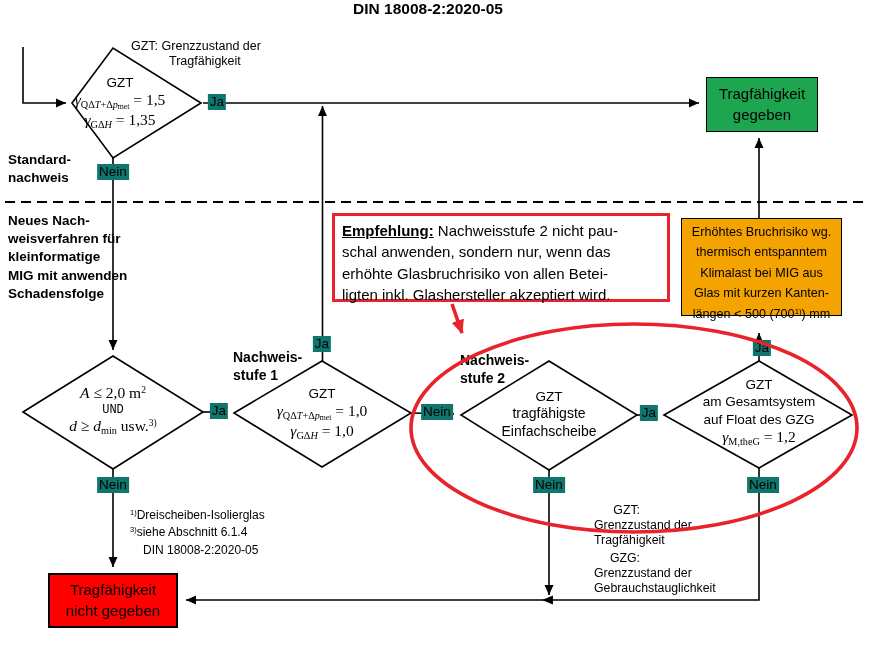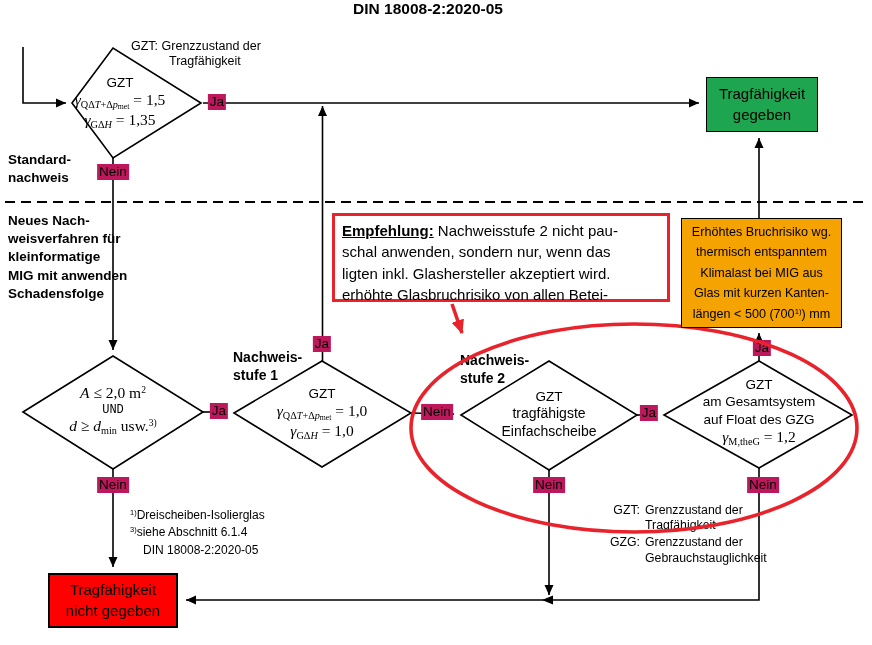--- a/index.html
+++ b/index.html
@@ -2,21 +2,21 @@
 <html style="--green: #1EA550; --orange: #F5A300; --red: #FF0000; --accent-red: #E8232B;"><head>
 <meta charset="utf-8">
 <style>
   html,body{margin:0;padding:0;background:#fff;}
   #stage{position:relative;width:872px;height:645px;background:#fff;overflow:hidden;
          font-family:"Liberation Sans",sans-serif;color:#000;}
   svg.layer{position:absolute;left:0;top:0;}
   #base-layer{z-index:0;}
   #red-layer{z-index:5;pointer-events:none;}
   .txt{position:absolute;z-index:2;}
-  .lbl{position:absolute;z-index:2;transform:translateX(-50%);background:#be185d;
+  .lbl{position:absolute;z-index:2;transform:translateX(-50%);background:#0f766e;
        padding:0 2px;font-size:13.5px;line-height:1.15;white-space:nowrap;}
   .box{position:absolute;z-index:3;box-sizing:border-box;text-align:center;color:#000;}
   .dcontent{position:absolute;z-index:2;transform:translateX(-50%);text-align:center;white-space:nowrap;}
   .math{font-family:"Liberation Serif",serif;font-size:15.5px;line-height:1.18;}
   .gzt{font-size:13.5px;font-weight:bold;line-height:1.2;}
   .sans13{font-size:13.5px;line-height:1.3;}
   .sans14{font-size:14px;line-height:1.25;}
   #title{left:0;top:6;width:856px;text-align:center;font-weight:bold;font-size:15.5px;}
   #legend-top{left:131px;top:39px;font-size:12.5px;line-height:1.2;}
   #legend-top .ind{margin-left:38px;}
@@ -26,27 +26,27 @@
   #lbl-stufe2{left:460px;top:351px;font-weight:bold;font-size:14px;line-height:1.3;}
   #d1-content{left:120px;top:75px;width:190px;}
   #a-content{left:113px;top:384px;width:180px;}
   #a-content .und{font-size:12px;line-height:1.2;font-family:Liberation Mono, monospace;}
   #nw1-content{left:322px;top:386px;width:190px;}
   #nw2-content{left:549px;top:389px;width:160px;}
   #dr-content{left:759px;top:377px;width:200px;}
   #footnotes{left:130px;top:507px;font-size:12px;line-height:1.45;}
   #footnotes .ind{margin-left:13px;}
   #legend-bottom{left:594px;top:503px;font-size:12.3px;line-height:1.24;}
-  .lb-entry{display:flex;margin-bottom:2px;}
+  .lb-entry{display:flex;margin-bottom:2px;flex-direction:column;}
   .lb-term{width:46px;text-align:right;margin-right:5px;flex:none;}
   #box-green{left:706px;top:77px;width:112px;height:55px;background:var(--green,#1EA550);
              border:1.6px solid #000;font-size:15px;line-height:1.4;padding-top:5px;}
   #box-red{left:48px;top:573px;width:130px;height:55px;background:var(--red,#FF0000);
            border:2px solid #000;font-size:15px;line-height:1.4;padding-top:4px;}
-  #box-orange{left:681px;top:218px;width:161px;height:110px;background:var(--orange,#F5A300);
+  #box-orange{left:681px;top:218px;width:161px;height:98px;background:var(--orange,#F5A300);
               border:1.6px solid #000;font-size:12.6px;line-height:1.62;padding-top:3px;z-index:6;text-align:center;}
   #box-emp{left:332px;top:213px;width:338px;height:89px;background:#fff;
            border:3px solid var(--accent-red,#E8232B);font-size:15px;font-weight:bold;
            line-height:1.43;text-align:left;padding:4px 7px;z-index:3;white-space:nowrap;}
   
   .tk-b{font-weight:400;}
   .tk-bu{font-weight:700;text-decoration:underline;}
   .tk-sn{}
   .tk-i{font-family:"Liberation Serif",serif;font-style:italic;}
   .tk-n{font-family:"Liberation Serif",serif;text-align:right;}
@@ -180,22 +180,22 @@
     <div>Erhöhtes Bruchrisiko wg.</div>
     <div>thermisch entspanntem</div>
     <div>Klimalast bei MIG aus</div>
     <div>Glas mit kurzen Kanten-</div>
     <div><span class="tk-sn">längen &lt; 500 (700</span><span class="tk-sup">1)</span><span class="tk-sn">) mm</span></div>
   </div>
 
   <div class="box" id="box-emp">
     <div><span class="tk-bu">Empfehlung:</span><span class="tk-b"> Nachweisstufe 2 nicht pau-</span></div>
     <div><span class="tk-b">schal anwenden, sondern nur, wenn das</span></div>
+    <div><span class="tk-b">erhöhte Glasbruchrisiko von allen Betei-</span></div>
     <div><span class="tk-b">ligten inkl. Glashersteller akzeptiert wird.</span></div>
-    <div><span class="tk-b">erhöhte Glasbruchrisiko von allen Betei-</span></div>
   </div>
 
   <div class="txt" id="footnotes">
     <div><span class="tk-sup">1)</span><span class="tk-sn">Dreischeiben-Isolierglas</span></div>
     <div><span class="tk-sup">3)</span><span class="tk-sn">siehe Abschnitt 6.1.4</span></div>
     <div class="ind"><span class="tk-sn">DIN 18008-2:2020-05</span></div>
   </div>
 
   <div class="txt" id="legend-bottom">
     <div class="lb-entry">

